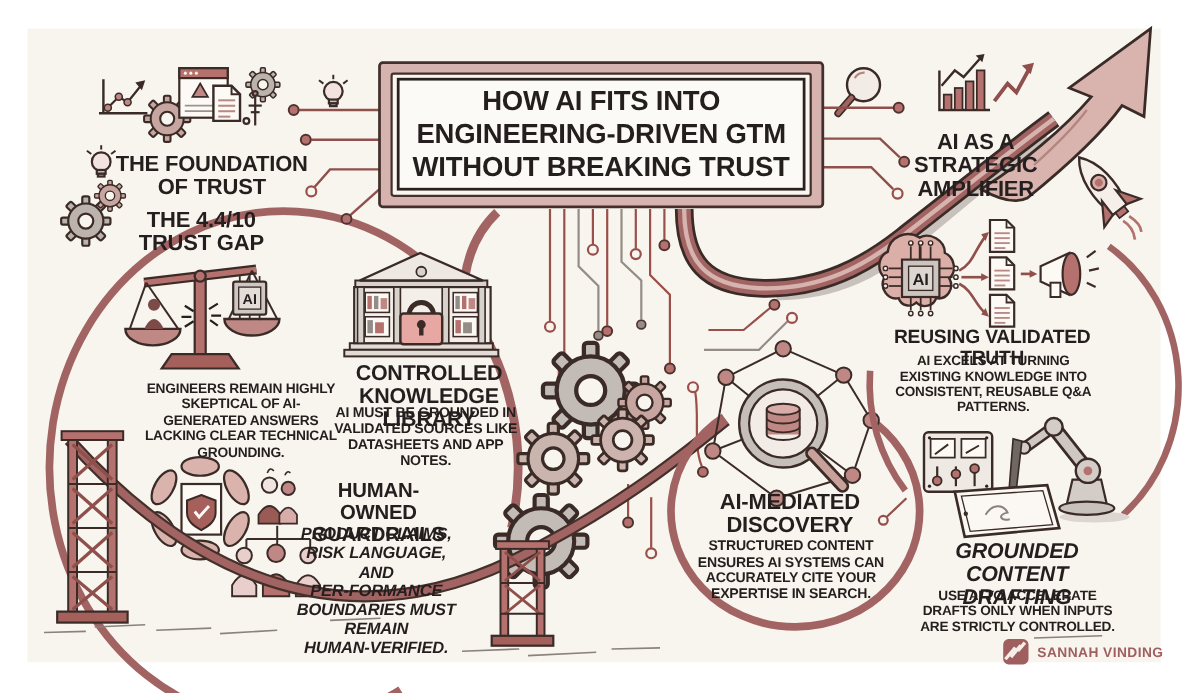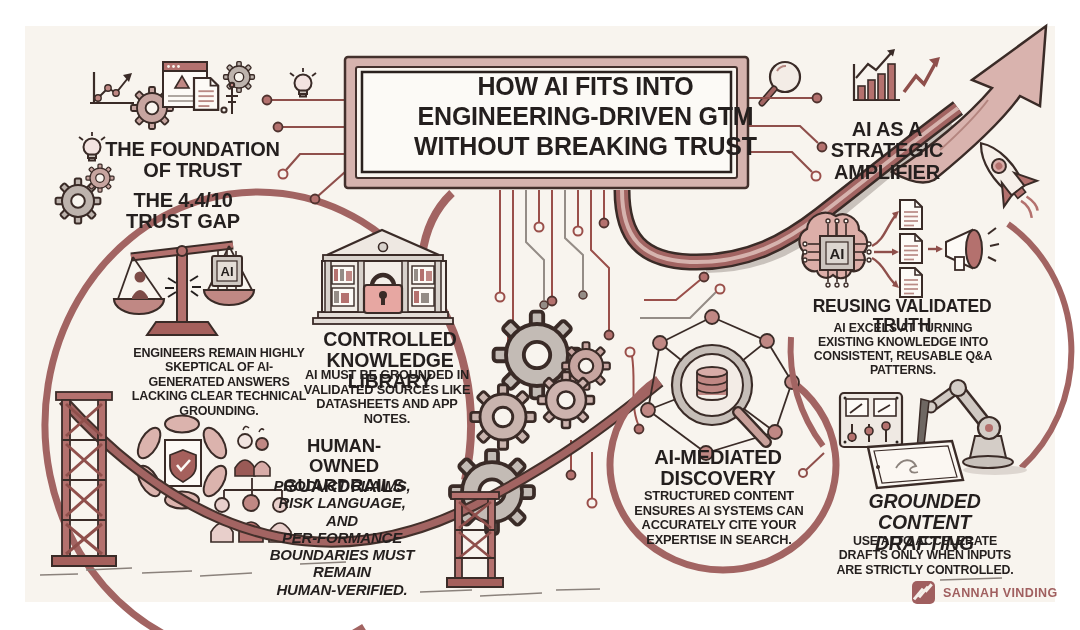--- a/index.html
+++ b/index.html
@@ -4,21 +4,21 @@
 <style>
   html,body{margin:0;padding:0;background:#ffffff;}
   #stage{position:relative;width:1080px;height:630px;background:#ffffff;overflow:hidden;
          font-family:"Liberation Sans",sans-serif;}
   #art{position:absolute;left:0;top:0;width:1080px;height:630px;}
   .t{position:absolute;font-weight:800;color:#241f1e;text-align:center;
      text-transform:uppercase;letter-spacing:-0.2px;z-index:5;}
   .hd{line-height:1.07;}
   .bd{font-weight:700;line-height:1.15;}
   #title-text{left:362px;top:72px;width:369px;height:100px;display:flex;flex-direction:column;
-      justify-content:flex-start;gap:2px;font-size:25px;line-height:1.12;margin-left:39px;}
+      justify-content:center;gap:2px;font-size:25px;line-height:1.12;}
   #foundation-heading{left:105px;top:139px;width:175px;font-size:20px;text-align:center;}
   #trustgap-heading{left:113px;top:190px;width:140px;font-size:20px;}
   #trustgap-body{left:95px;top:346px;width:180px;font-size:12.5px;margin-left:34px;}
   #ckl-heading{left:300px;top:329px;width:180px;font-size:19.5px;}
   #ckl-body{left:292px;top:368px;width:190px;font-size:12.8px;}
   #guardrails-heading{left:274px;top:436px;width:140px;font-size:18.5px;}
   #guardrails-body{left:268px;top:477px;width:148px;font-size:15px;font-style:italic;}
   #amplifier-heading{left:828px;top:119px;width:118px;font-size:20px;}
   #validated-heading{left:788px;top:297px;width:228px;font-size:17.5px;}
   #validated-body{left:805px;top:321px;width:196px;font-size:12.3px;}

